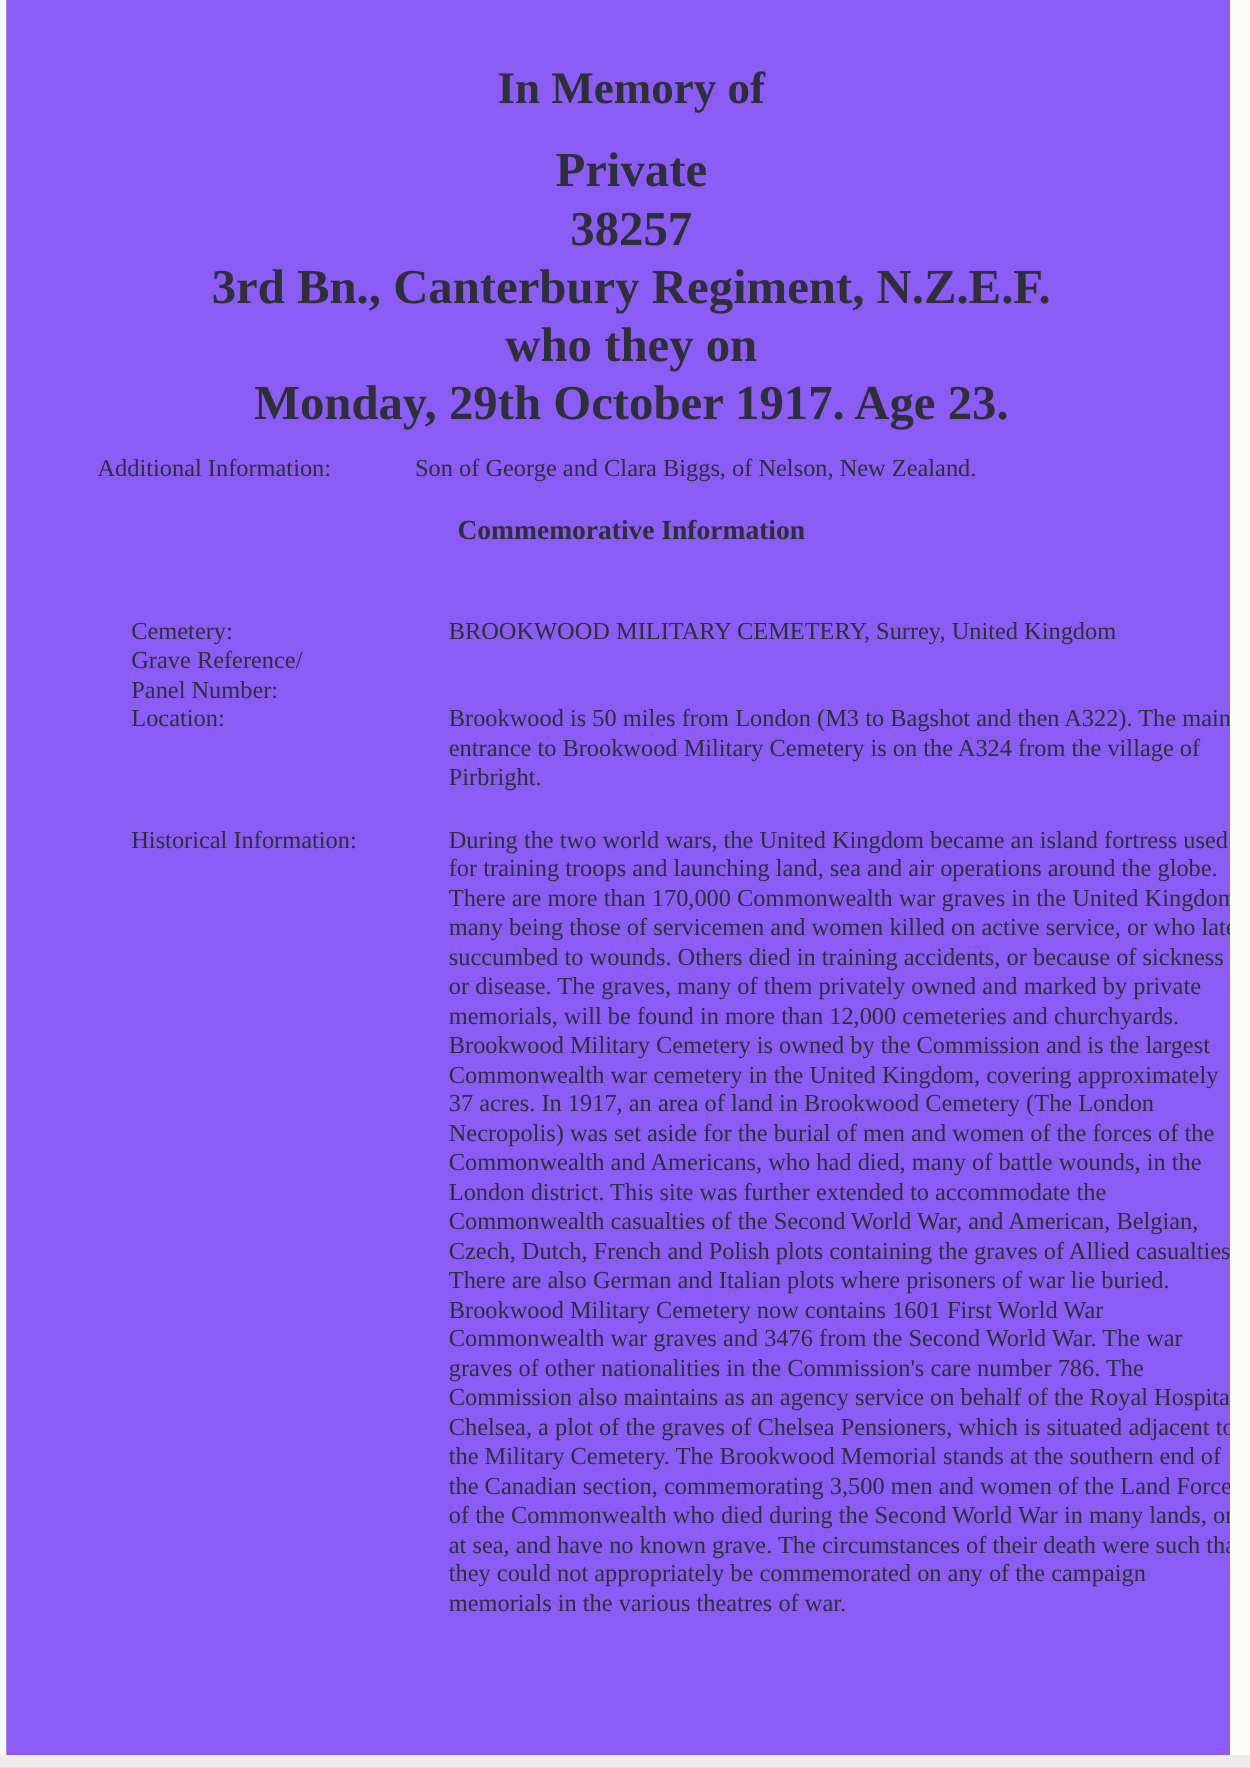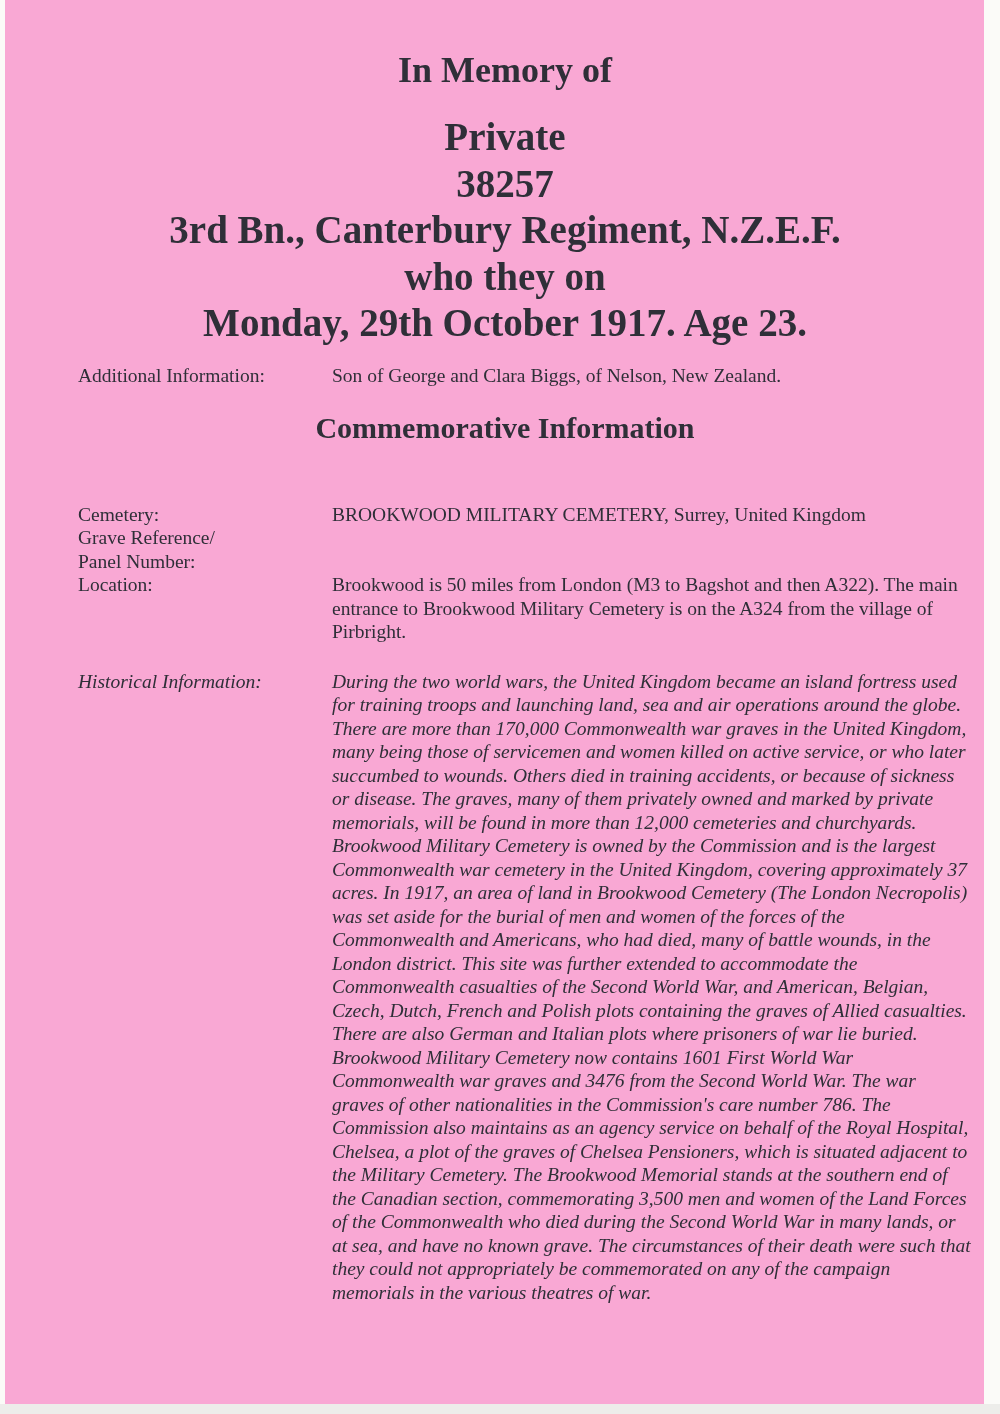--- a/index.html
+++ b/index.html
@@ -19,21 +19,21 @@
     left: 0; right: 0; bottom: 0;
     height: 10px;
     background: #ededea;
   }
   .paper {
     position: absolute;
     left: 5px;
     top: 0;
     right: 16px;
     bottom: 10px;
-    background: #f9a8d4;
+    background: #8b5cf6;
     color: #2f2f38;
     font-family: "Liberation Serif", "DejaVu Serif", serif;
     overflow: hidden;
   }
   .centered {
     text-align: center;
     margin-left: 21px; 
   }
   .memorial-heading {
     padding-top: 50px;
@@ -67,30 +67,30 @@
   }
   .info-value {
     flex: none;
     width: 640px;
   }
   .additional-row {
     margin-top: 17px;
   }
   .section-heading {
     margin-top: 24px;
-    font-size: 30px;
+    font-size: 22px;
     font-weight: bold;
     line-height: 1.15;
   }
   .commemorative-rows {
     margin-top: 57px;
+    padding-left: 27px;
   }
   .historical-row {
     margin-top: 26px;
-    font-style: italic;
   }
   .grave-value {
     letter-spacing: 0.5px;
   }
 </style>
 </head>
 <body>
 
 <div class="scan">
   <div class="scan-bottom-strip"></div>

